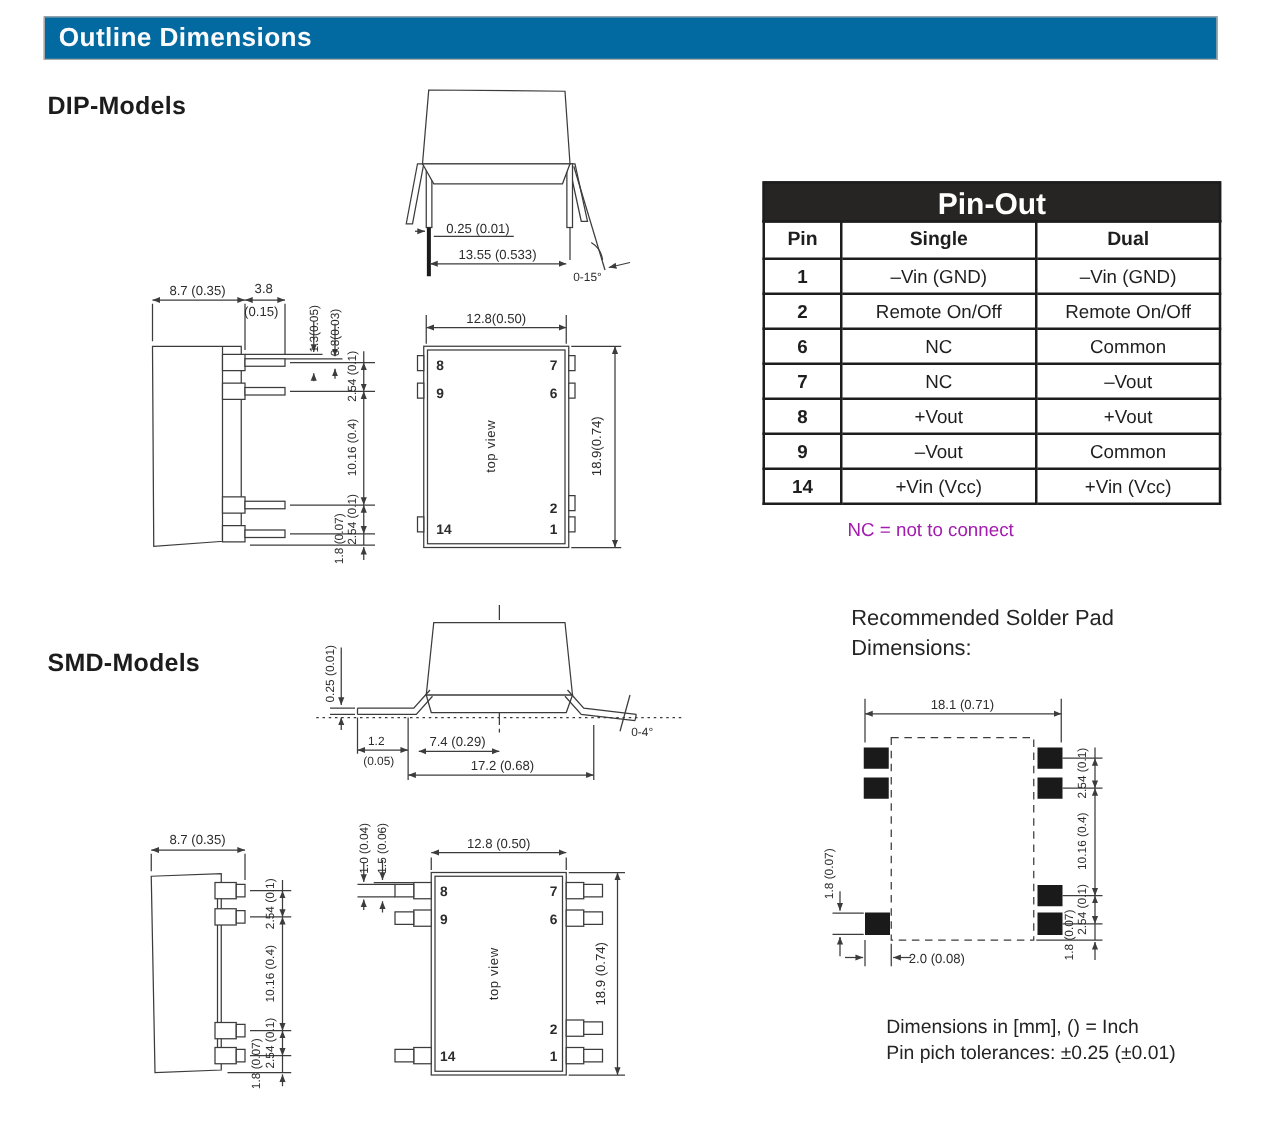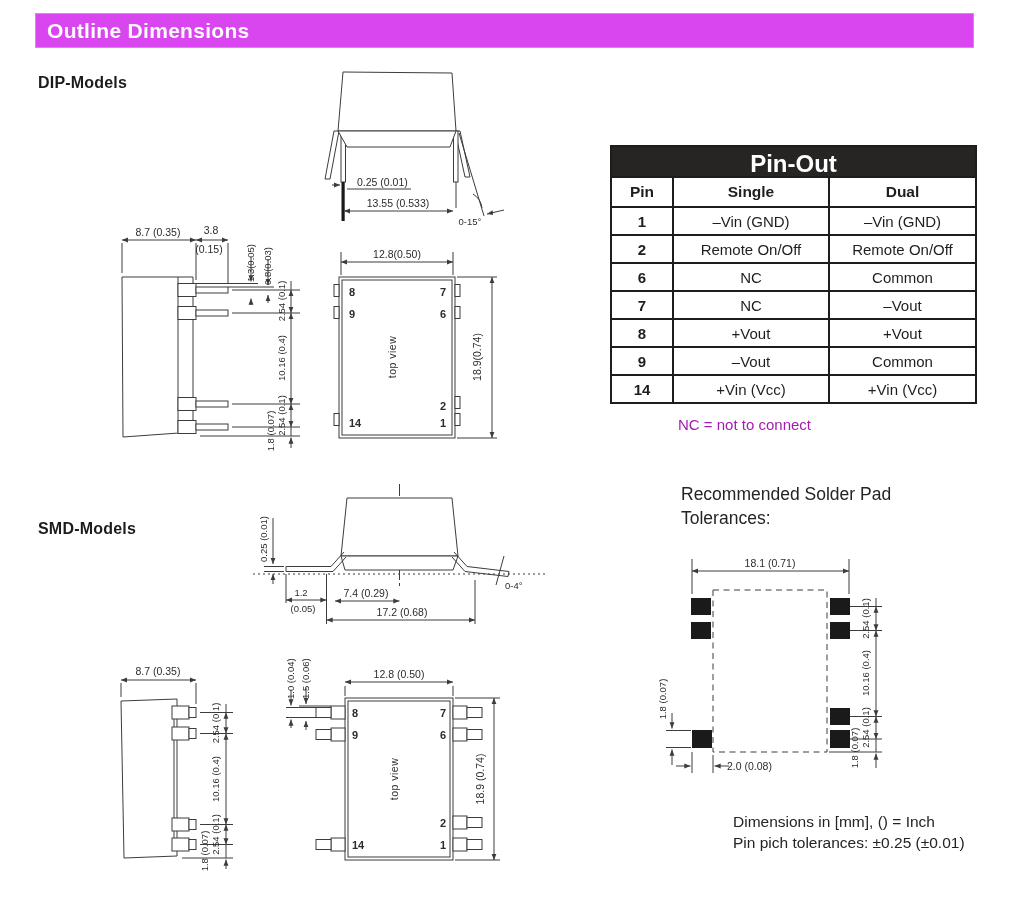--- a/index.html
+++ b/index.html
@@ -1,25 +1,25 @@
 <!DOCTYPE html>
 <html><head>
 <meta charset="utf-8">
 <style>
   * { margin:0; padding:0; box-sizing:border-box; }
   html,body { background:#ffffff; }
   body { width:1024px; height:912px; font-family:"Liberation Sans",sans-serif; color:#242424; position:relative; overflow:hidden; }
   .abs { position:absolute; }
 
   
-  .titlebar { left:35px; top:13px; width:939px; height:35px; background:#d946ef;
+  .titlebar { left:35px; top:13px; width:939px; height:35px; background:#0369a1;
               border:1px solid #a9a9a9; color:#fbfbfb; font-size:21px; font-weight:bold;
               line-height:33px; padding-left:11px; letter-spacing:.3px; }
 
-  .seclabel { font-size:16px; font-weight:bold; color:#1c1c1c; letter-spacing:.2px; }
+  .seclabel { font-size:20px; font-weight:bold; color:#1c1c1c; letter-spacing:.2px; }
 
   
   .pinout { left:610px; top:145px; width:367px; }
   .pinout-title { background:#262524; color:#ffffff; text-align:center; font-weight:bold;
                   font-size:24px; height:33px; line-height:33px; border:2px solid #1d1d1d; }
   .pinout table { width:100%; border-collapse:collapse; table-layout:fixed; margin-top:-2px; }
   .pinout th, .pinout td { border:2px solid #1d1d1d; text-align:center; vertical-align:middle;
                            font-size:15px; height:28px; padding:0 2px; color:#1e1e1e;margin-left:38px; }
   .pinout th { font-size:15.5px; height:30px; }
   .pinout td.pincol { font-weight:bold; }
@@ -100,24 +100,24 @@
       <td>+Vin (Vcc)</td>
     </tr>
   </tbody>
     </table>
 </div>
 
 <div class="abs note" style="left:678px;top:416px;">NC = not to connect</div>
 
 <div class="abs sp-head" style="left:681px;top:482px;">
   <div>Recommended Solder Pad</div>
-  <div>Tolerances:</div>
+  <div>Dimensions:</div>
 </div>
 
-<div class="abs footer" style="left:709px;top:811px;margin-left:24px;">
+<div class="abs footer" style="left:709px;top:811px;">
   <div>Dimensions in [mm], () = Inch</div>
   <div>Pin pich tolerances: ±0.25 (±0.01)</div>
 </div>
 
 <svg id="drw" width="1024" height="912" viewBox="0 0 1024 912">
   <defs>
     <marker id="ar" viewBox="0 0 10 10" refX="9.5" refY="5" markerWidth="6.5" markerHeight="6.5" orient="auto-start-reverse">
       <path d="M0,1.2 L9.5,5 L0,8.8 Z" fill="#3c3c3c"></path>
     </marker>
   </defs>

